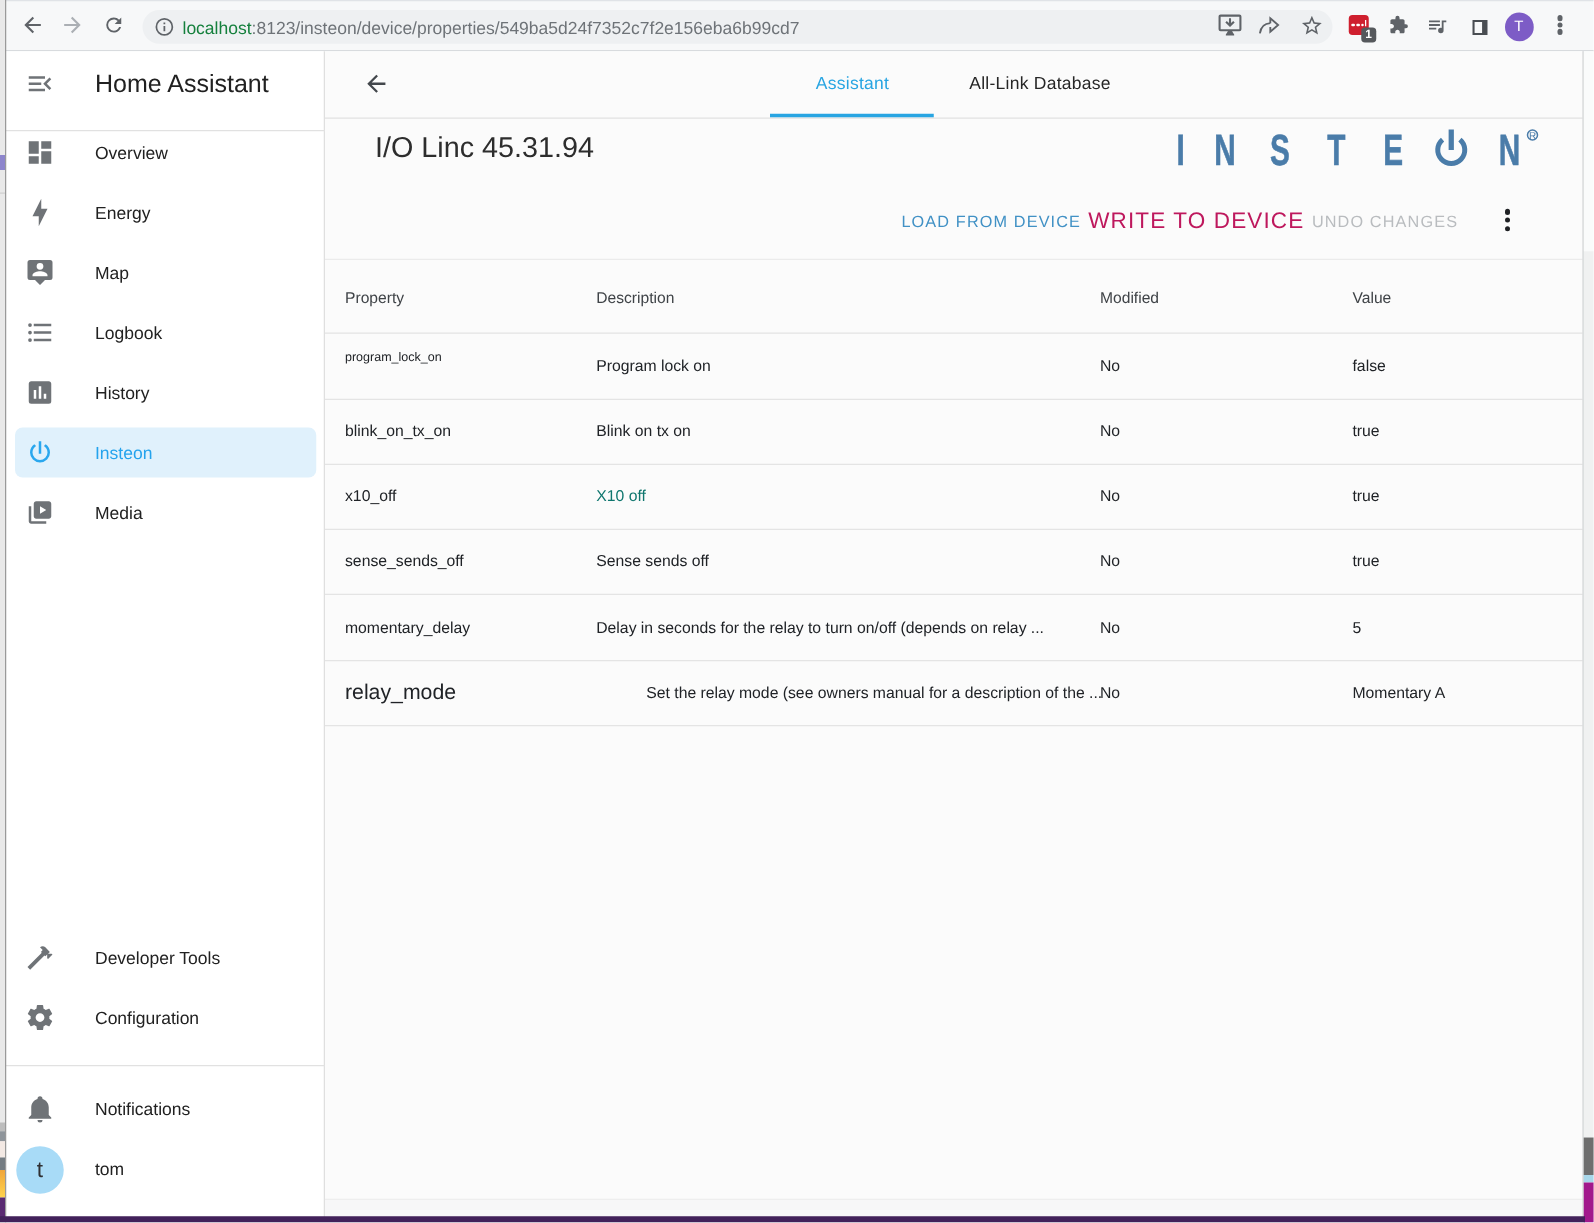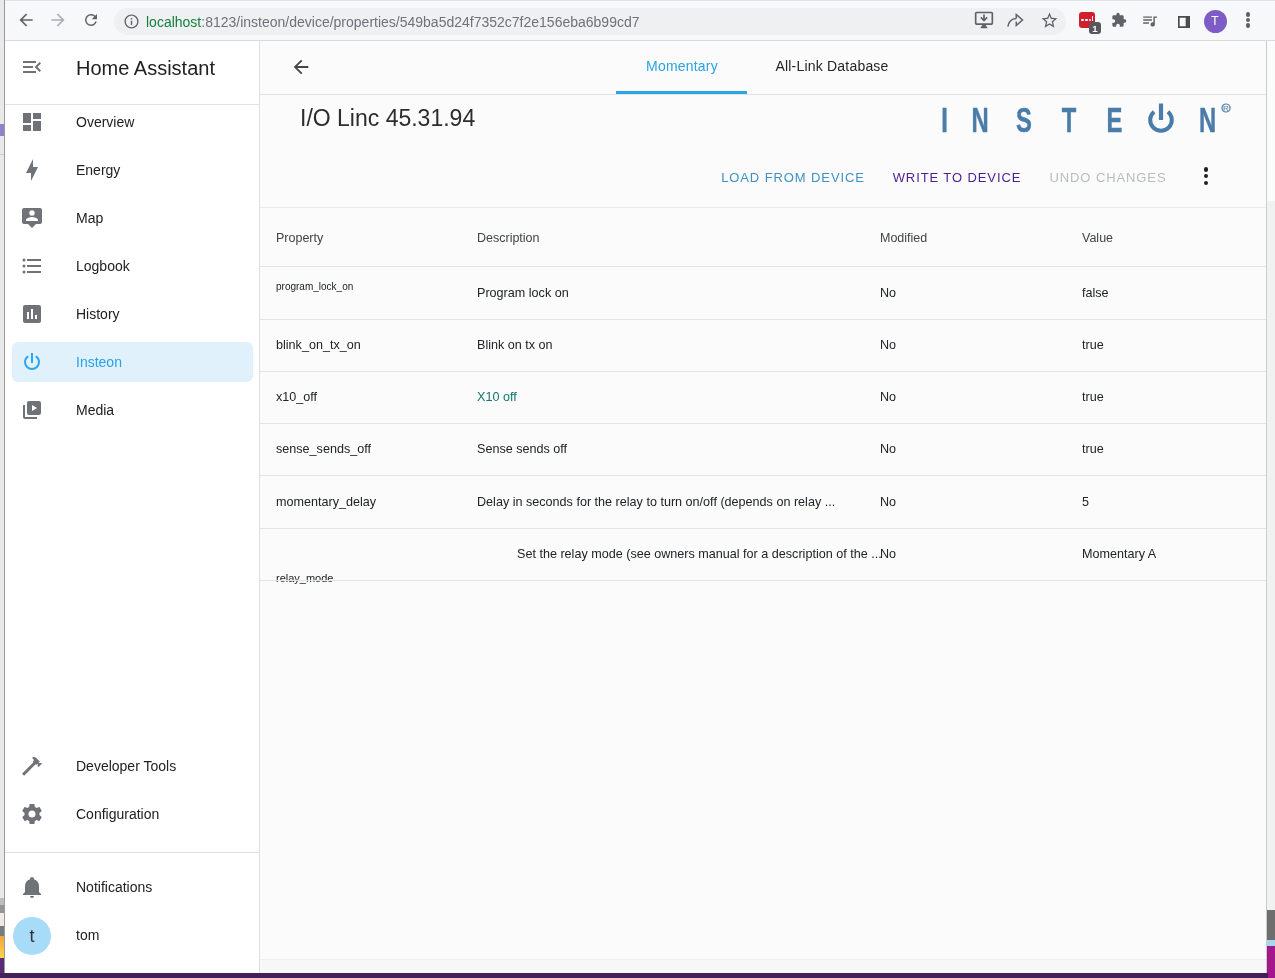--- a/index.html
+++ b/index.html
@@ -124,21 +124,21 @@
   </svg>
 <div class="txt" style="left:76px;top:887px;font-size:14px;font-weight:500;color:#212121;">Notifications</div>
 <div class="abs" style="left:13px;top:916.5px;width:38px;height:38px;border-radius:50%;background:#a8dbf7;"></div>
 <div class="ctr" style="left:32px;top:935.5px;font-size:18px;color:#2f3033;">t</div>
 <div class="txt" style="left:76px;top:935px;font-size:14px;font-weight:500;color:#212121;">tom</div>
 
 <div class="abs" style="left:260px;top:41px;width:1006px;height:933px;background:#fbfbfb;"></div>
 <svg class="i" viewBox="0 0 24 24" style="left:290px;top:56px;width:22px;height:22px">
     <path fill="#43474c" d="M20,11V13H8L13.5,18.5L12.08,19.92L4.16,12L12.08,4.08L13.5,5.5L8,11H20Z"></path>
   </svg>
-<div class="ctr" style="left:682px;top:66px;font-size:14px;font-weight:500;color:#28a5e2;letter-spacing:.2px;">Momentary</div>
+<div class="ctr" style="left:682px;top:66px;font-size:14px;font-weight:500;color:#28a5e2;letter-spacing:.2px;">Assistant</div>
 <div class="ctr" style="left:832px;top:66px;font-size:14px;font-weight:500;color:#262626;letter-spacing:.2px;">All-Link Database</div>
 <div class="abs" style="left:616px;top:90.5px;width:131px;height:3.5px;background:#28a5e2;"></div>
 <div class="hline" style="left:260px;top:93.5px;width:1006px;background:#e2e2e2;"></div>
 
 <div class="txt" style="left:300px;top:118px;font-size:23px;color:#2d2d2d;">I/O Linc 45.31.94</div>
 
 <svg class="i" viewBox="0 0 310 46" style="left:928px;top:98px;width:310px;height:46px">
  <g fill="#4a7ca9" stroke="#4a7ca9" stroke-width="0.5" font-family="Liberation Sans,sans-serif" font-size="35" font-weight="bold" text-anchor="middle">
   <text x="0" y="34" transform="translate(16.5,0) scale(0.68,1)">I</text>
   <text x="0" y="34" transform="translate(52,0) scale(0.68,1)">N</text>
@@ -149,21 +149,21 @@
  </g>
  <g stroke="#4a7ca9" fill="none">
   <path stroke-width="4" d="M 226.06 13.73 A 10.8 10.8 0 1 0 239.94 13.73"></path>
   <line x1="233" y1="5.5" x2="233" y2="22" stroke-width="4.2"></line>
   <circle cx="298" cy="10" r="4" stroke-width="1.2"></circle>
  </g>
  <text x="298" y="13" fill="#4a7ca9" font-size="8" text-anchor="middle" font-family="Liberation Sans,sans-serif">R</text>
 </svg>
 
 <div class="ctr" style="left:793px;top:176.5px;font-size:13px;font-weight:500;color:#4191c5;letter-spacing:0.9px;">LOAD FROM DEVICE</div>
-<div class="ctr" style="left:957px;top:176.5px;font-size:13px;font-weight:500;color:#4c1d95;letter-spacing:0.9px;">WRITE TO DEVICE</div>
+<div class="ctr" style="left:957px;top:176.5px;font-size:18px;font-weight:500;color:#be185d;letter-spacing:0.9px;">WRITE TO DEVICE</div>
 <div class="ctr" style="left:1108px;top:176.5px;font-size:13px;font-weight:500;color:#b9bcbf;letter-spacing:0.9px;">UNDO CHANGES</div>
 <div class="abs" style="left:1203.5px;top:167px;width:4.5px;height:4.5px;border-radius:50%;background:#1f2124;"></div>
 <div class="abs" style="left:1203.5px;top:173.8px;width:4.5px;height:4.5px;border-radius:50%;background:#1f2124;"></div>
 <div class="abs" style="left:1203.5px;top:180.6px;width:4.5px;height:4.5px;border-radius:50%;background:#1f2124;"></div>
 
 <div class="hline" style="left:260px;top:207px;width:1006px;background:#ebebeb;"></div>
 <div class="txt" style="left:276px;top:238px;font-size:12.5px;color:#3f4347;">Property</div>
 <div class="txt" style="left:477px;top:238px;font-size:12.5px;color:#3f4347;">Description</div>
 <div class="txt" style="left:880px;top:238px;font-size:12.5px;color:#3f4347;">Modified</div>
 <div class="txt" style="left:1082px;top:238px;font-size:12.5px;color:#3f4347;">Value</div>
@@ -192,21 +192,21 @@
 <div class="txt" style="left:880px;top:449.4px;font-size:12.6px;color:#202327;">No</div>
 <div class="txt" style="left:1082px;top:449.4px;font-size:12.6px;color:#202327;">true</div>
 <div class="hline" style="left:260px;top:475.4px;width:1006px;"></div>
 
 <div class="txt" style="left:276px;top:501.7px;font-size:12.6px;color:#202327;">momentary_delay</div>
 <div class="txt" style="left:477px;top:501.7px;font-size:12.6px;color:#202327;">Delay in seconds for the relay to turn on/off (depends on relay ...</div>
 <div class="txt" style="left:880px;top:501.7px;font-size:12.6px;color:#202327;">No</div>
 <div class="txt" style="left:1082px;top:501.7px;font-size:12.6px;color:#202327;">5</div>
 <div class="hline" style="left:260px;top:527.7px;width:1006px;"></div>
 
-<div class="txt" style="left:276px;top:554px;font-size:11px;color:#202327;margin-top:24px;">relay_mode</div>
+<div class="txt" style="left:276px;top:554px;font-size:17px;color:#202327;">relay_mode</div>
 <div class="txt" style="left:477px;top:554px;font-size:12.6px;color:#202327;margin-left:40px;">Set the relay mode (see owners manual for a description of the ...</div>
 <div class="txt" style="left:880px;top:554px;font-size:12.6px;color:#202327;">No</div>
 <div class="txt" style="left:1082px;top:554px;font-size:12.6px;color:#202327;">Momentary A</div>
 <div class="hline" style="left:260px;top:580.3px;width:1006px;"></div>
 
 <div class="abs" style="left:260px;top:959px;width:1006px;height:14px;background:#f7f7f8;border-top:1px solid #eeeeee;box-sizing:border-box;"></div>
 
 <div class="abs" style="left:0;top:0;width:4px;height:978px;background:#e9e9e9;"></div>
 <div class="abs" style="left:0;top:124px;width:4px;height:12px;background:#8d85cc;"></div>
 <div class="abs" style="left:0;top:154px;width:4px;height:1px;background:#cfcfcf;"></div>

